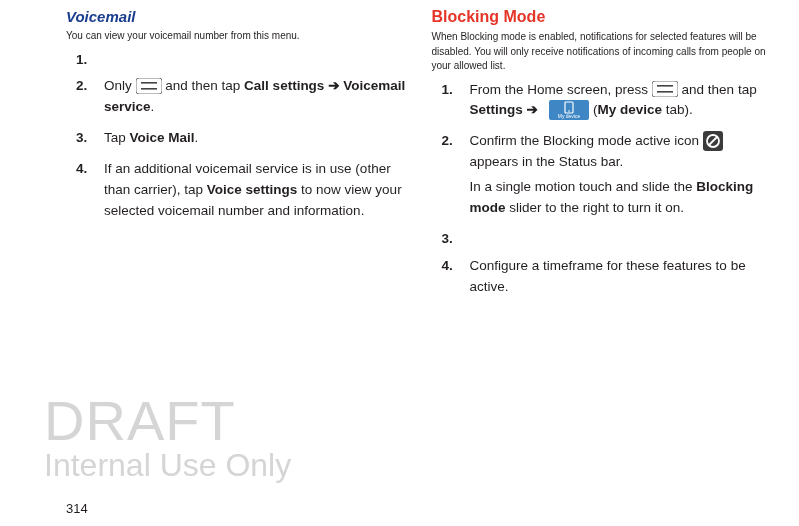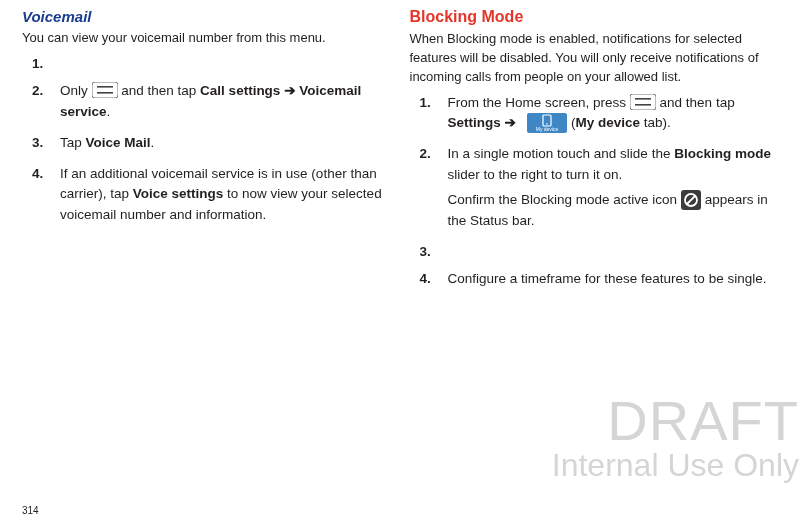--- a/index.html
+++ b/index.html
@@ -10,20 +10,21 @@
     height: 526px;
     position: relative;
     background: white;
     color: #231f20;
   }
   .page {
     padding: 8px 26px 0 22px;
     position: relative;
     height: 100%;
     box-sizing: border-box;
+    margin-left: 44px;
   }
   .columns {
     display: flex;
     gap: 24px;
   }
   .col {
     flex: 1;
     min-width: 0;
   }
   .heading-blue {
@@ -33,21 +34,21 @@
     font-size: 15px;
     margin: 0 0 4px 0;
   }
   .heading-red {
     color: #e53528;
     font-weight: bold;
     font-size: 16px;
     margin: 0 0 4px 0;
   }
   .para {
-    font-size: 13px;
+    font-size: 10px;
     line-height: 1.45;
     margin: 0 0 6px 0;
   }
   .steps {
     list-style: none;
     padding: 0;
     margin: 0;
   }
   .steps > li {
     display: flex;
@@ -72,40 +73,40 @@
     vertical-align: middle;
     position: relative;
     top: -1px;
   }
   .icon svg { display: block; }
   .watermark {
     position: absolute;
     left: 0;
     right: 0;
     bottom: 42px;
-    text-align: right;
+    text-align: left;
     pointer-events: none;
     color: #d5d5d5;
     font-family: Arial, sans-serif;
   }
   .watermark .w1 {
     font-size: 56px;
     font-weight: normal;
     letter-spacing: 1px;
   }
   .watermark .w2 {
     font-size: 32px;
     font-weight: normal;
     margin-top: -6px;
   }
   .page-num {
     position: absolute;
     left: 22px;
     bottom: 10px;
-    font-size: 10px;
+    font-size: 13px;
   }
 </style>
 </head>
 <body>
 
 <div class="page">
   <div class="columns">
 
     <div class="col">
       <h3 class="heading-blue">Voicemail</h3>
@@ -182,44 +183,44 @@
               </span>
               <span> (</span><b>My device</b><span> tab).</span>
             </p>
           </div>
         </li>
 
         <li>
           <div class="step-num">2.</div>
           <div class="step-body">
             <p>
-              <span>In a single motion touch and slide the </span><b>Blocking mode</b><span> slider to the right to turn it on.</span>
-            </p>
-            <p>
               <span>Confirm the Blocking mode active icon </span>
               <span class="icon">
                 <svg width="20" height="20">
                     <rect x="0" y="0" width="20" height="20" rx="3" fill="#3b3b3b"></rect>
                     <circle cx="10" cy="10" r="6" fill="none" stroke="#fff" stroke-width="1.8"></circle>
                     <line x1="6" y1="14" x2="14" y2="6" stroke="#fff" stroke-width="1.8"></line>
                   </svg>
               </span>
               <span> appears in the Status bar.</span>
             </p>
+            <p>
+              <span>In a single motion touch and slide the </span><b>Blocking mode</b><span> slider to the right to turn it on.</span>
+            </p>
           </div>
         </li>
 
         <li>
           <div class="step-num">3.</div>
         </li>
 
         <li>
           <div class="step-num">4.</div>
           <div class="step-body">
-            <p>Configure a timeframe for these features to be single.</p>
+            <p>Configure a timeframe for these features to be active.</p>
           </div>
         </li>
       </ol>
     </div>
   </div>
 
   <div class="watermark">
     <div class="w1">DRAFT</div>
     <div class="w2">Internal Use Only</div>
   </div>

